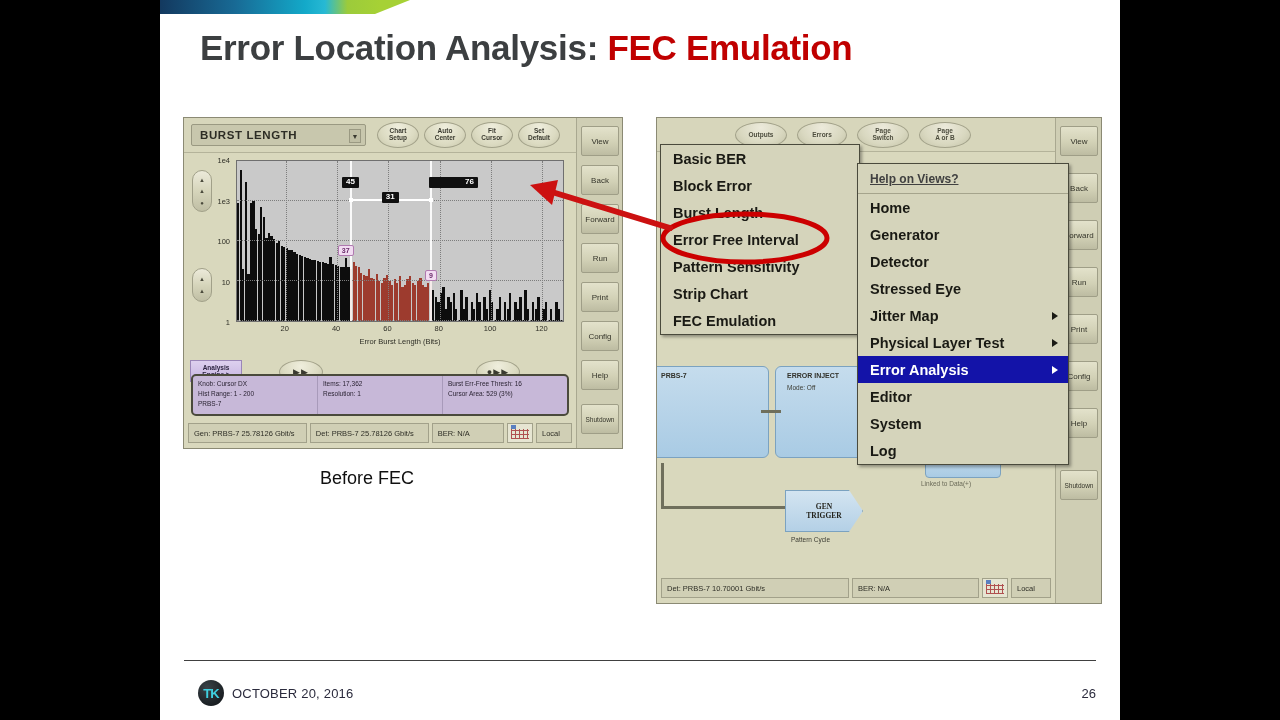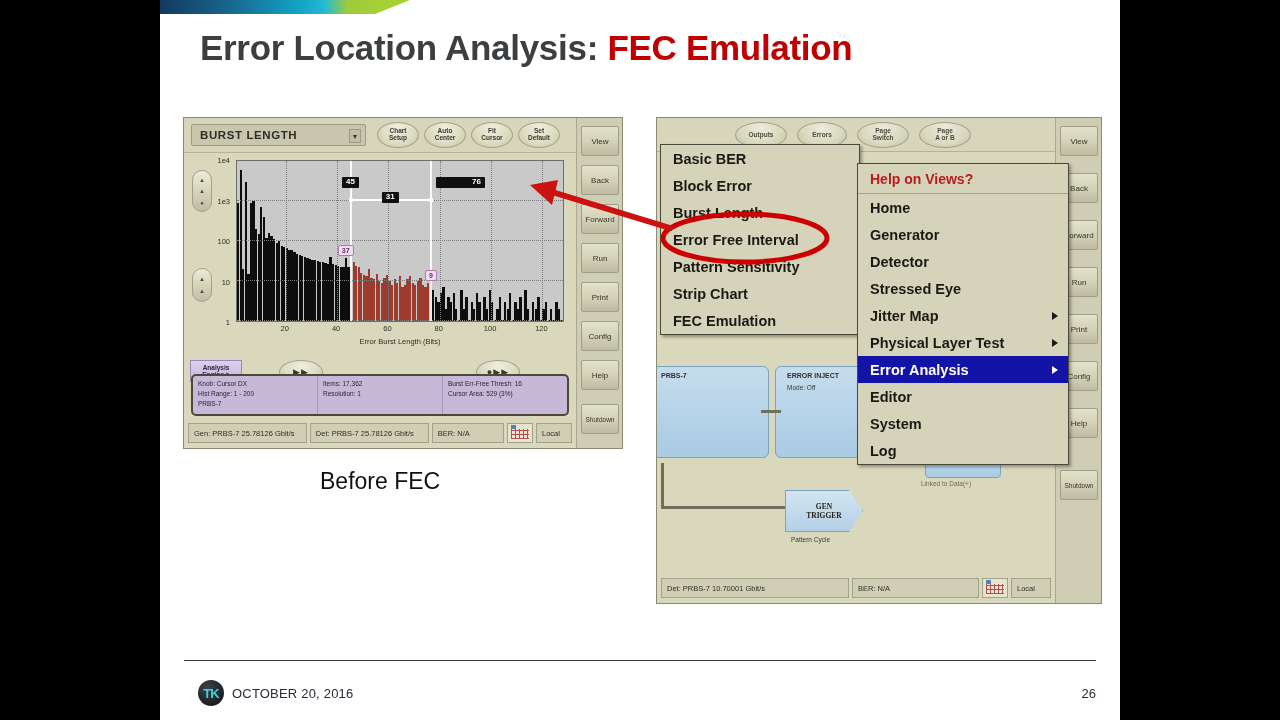--- a/index.html
+++ b/index.html
@@ -246,37 +246,38 @@
   .menu2 { left:200px; top:45px; width:212px; }
   .mitem {
     height:27px; display:flex; align-items:center;
     padding:0 12px; font-size:14.5px; font-weight:bold; color:#1a1a14;
     position:relative; white-space:nowrap;
   }
   .menu2 .mitem { font-weight:bold; }
   .mitem.sel { background:#1313a8; color:#ffffff; }
   .mhead {
     height:30px; display:flex; align-items:center;
-    padding:0 12px; font-size:14px; font-weight:bold; color:#b91c1c;
+    padding:0 12px; font-size:12px; font-weight:bold; color:#404040;
     border-bottom:1px solid #a5a48c;
+    text-decoration:underline;
   }
   .marrow {
     position:absolute; right:10px; top:50%; transform:translateY(-50%);
     width:0; height:0; border-left:6px solid #1a1a14;
     border-top:4px solid transparent; border-bottom:4px solid transparent;
   }
   .mitem.sel .marrow { border-left-color:#ffffff; }
 
   
   .anno { position:absolute; left:0; top:0; width:960px; height:720px; pointer-events:none; z-index:60; }
 
   
   .caption {
     position:absolute; left:160px; top:468px;
-    font-size:23px; color:#101010;
+    font-size:18px; color:#101010;
   }
 
   
   .frule {
     position:absolute; left:24px; right:24px; top:660px; height:1px; background:#404040;
   }
   .logo {
     position:absolute; left:38px; top:680px; width:26px; height:26px;
     border-radius:50%;
     background:radial-gradient(circle at 35% 30%, #3a4348 0%, #1d2226 65%, #111418 100%);
@@ -489,21 +490,21 @@
           <div class="gridline gh" style="bottom: 160px;"></div>
           <div class="gridline gv" style="left: 48.7717px;"></div>
           <div class="gridline gv" style="left: 100.11px;"></div>
           <div class="gridline gv" style="left: 151.449px;"></div>
           <div class="gridline gv" style="left: 202.787px;"></div>
           <div class="gridline gv" style="left: 254.126px;"></div>
           <div class="gridline gv" style="left: 305.465px;"></div>
           <div class="cursorline" style="left: 112.945px;"></div>
           <div class="tagbox" style="left: 104.945px; top: 16px; text-align: right;">45</div>
           <div class="cursorline" style="left: 192.52px;"></div>
-          <div class="tagbox" style="left: 199px; top: 16px; padding-left: 36px;">76</div>
+          <div class="tagbox" style="left: 192px; top: 16px; padding-left: 36px;">76</div>
           <div class="dxbar" style="left: 112.945px; width: 79.5748px; top: 38px;"></div>
           <div class="dxdot" style="left: 111.945px; top: 37px;"></div>
           <div class="dxdot" style="left: 191.52px; top: 37px;"></div>
           <div class="tagbox" style="left: 144.732px; top: 31px;">31</div>
           <div class="pinktag" style="left: 100.811px; bottom: 64.7281px;">37</div>
           <div class="pinktag" style="left: 188.087px; bottom: 40.1697px;">9</div>
         </div>
       <div class="xax" id="xax">
           <div class="xtick" style="left: 48.7717px;">20</div>
           <div class="xtick" style="left: 100.11px;">40</div>

